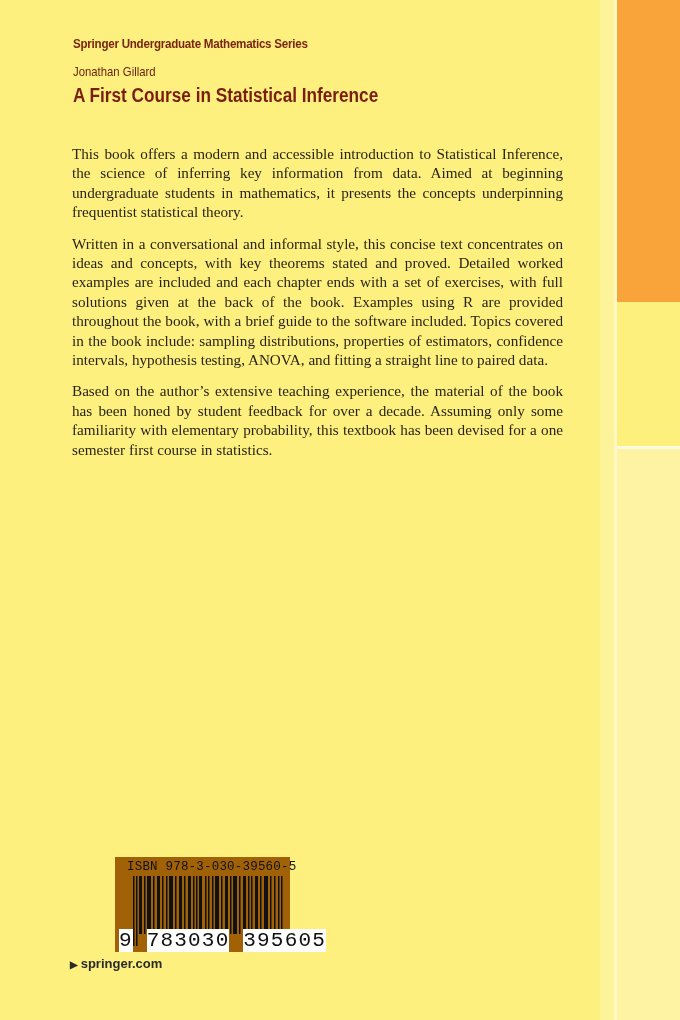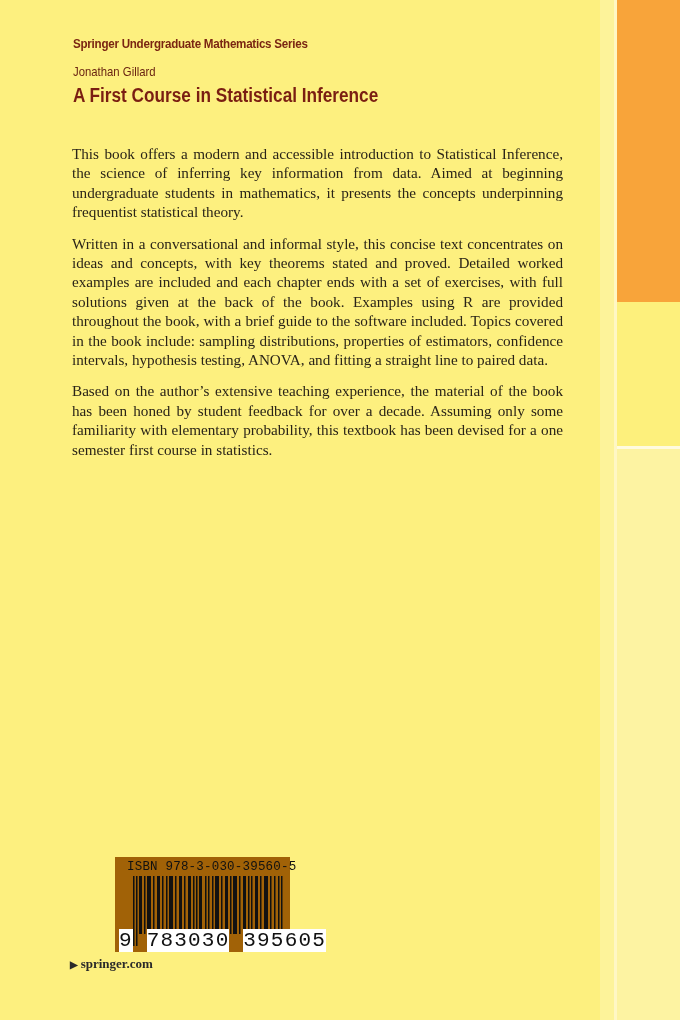--- a/index.html
+++ b/index.html
@@ -25,21 +25,21 @@
 
     .body-text { position: absolute; left: 72px; top: 144px; width: 503px; font-size: 15.2px; line-height: 19.4px; text-align: justify; }
     .body-text p { margin: 0 12px 12px 0; }
 
     .isbn-box { position: absolute; left: 72px; top: 857px; width: 175px; height: 95px; background: #a16207; margin-left: 43px; }
     .isbn-label { position: absolute; left: 12px; top: 3px; font-family: "Liberation Mono", "DejaVu Sans Mono", monospace; font-size: 12.5px; color: #111; white-space: nowrap; letter-spacing: 0.2px; }
     .barcode { position: absolute; left: 18px; top: 19px; width: 150px; height: 70px; }
     .barcode-digits { position: absolute; left: 4px; top: 72px; font-family: "Liberation Mono", "DejaVu Sans Mono", monospace; font-size: 21px; color: #111; white-space: nowrap; letter-spacing: 1.2px; }
     .barcode-digits span { background: #fff; }
 
-    .site-link { position: absolute; left: 70px; top: 956px; font-family: Liberation Serif, serif; font-size: 13px; font-weight: bold; color: #2a2a2a; white-space: nowrap; text-decoration: none; }
+    .site-link { position: absolute; left: 70px; top: 956px; font-family: Liberation Sans, sans-serif; font-size: 13px; font-weight: bold; color: #2a2a2a; white-space: nowrap; text-decoration: none; }
     .site-link .arrow { font-size: 10px; margin-right: 3px; }
   </style>
 </head>
 <body>
 
 <div class="page"></div>
 <div class="left-pale"></div>
 <div class="spine-line"></div>
 <div class="strip strip-orange"></div>
 <div class="strip strip-yellow"></div>

